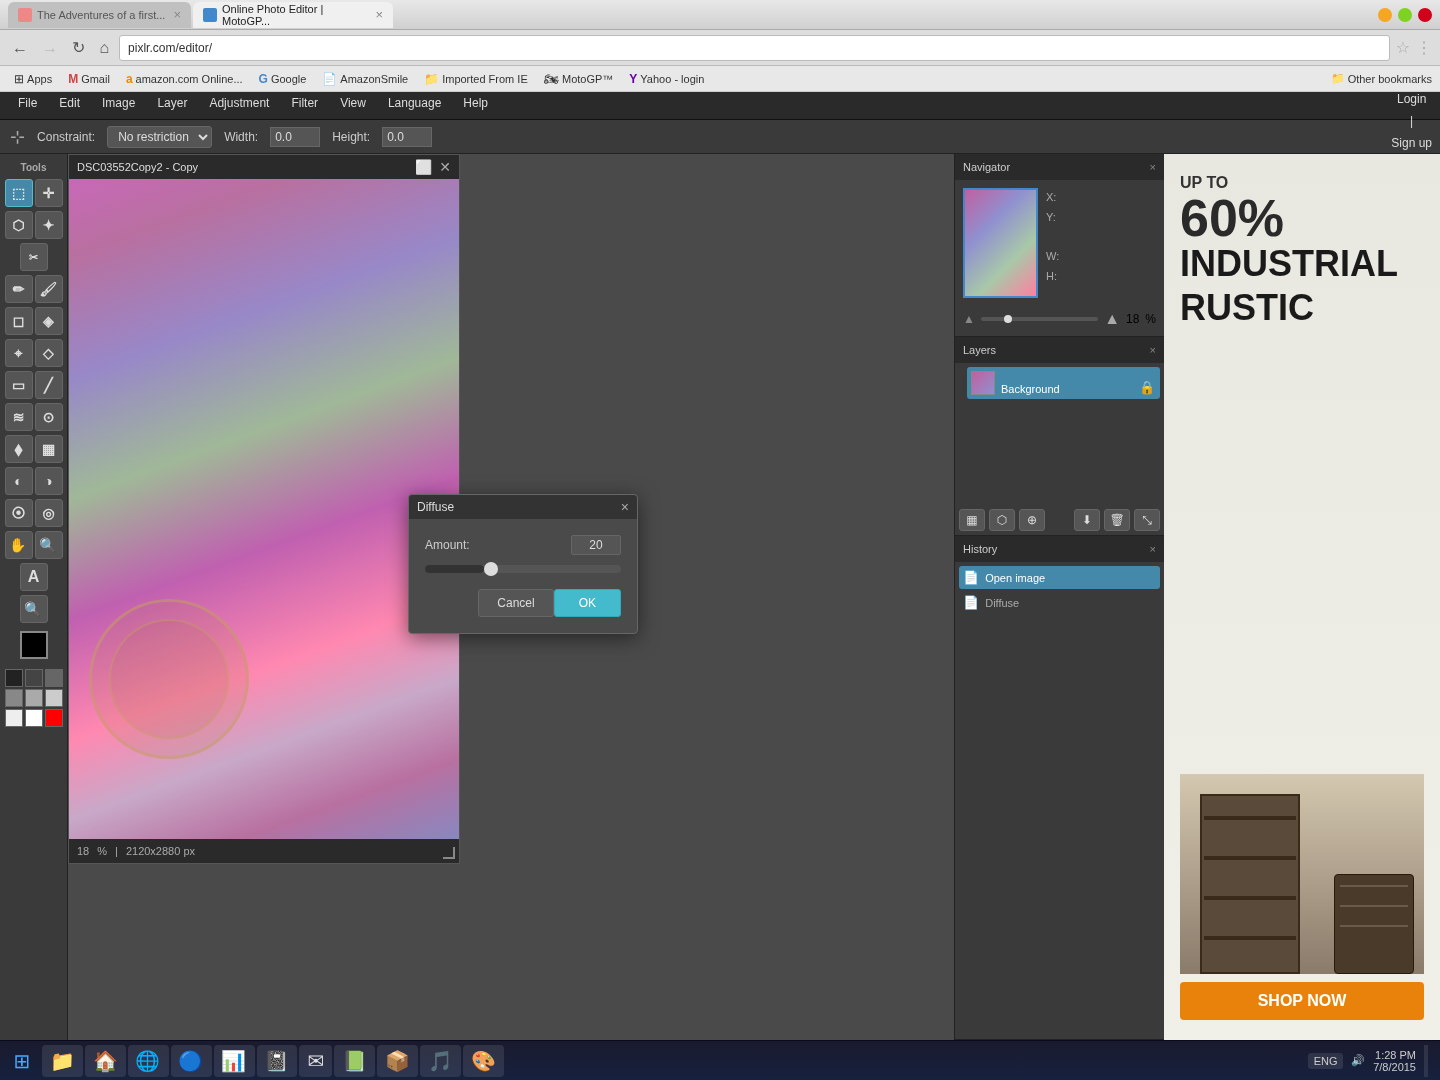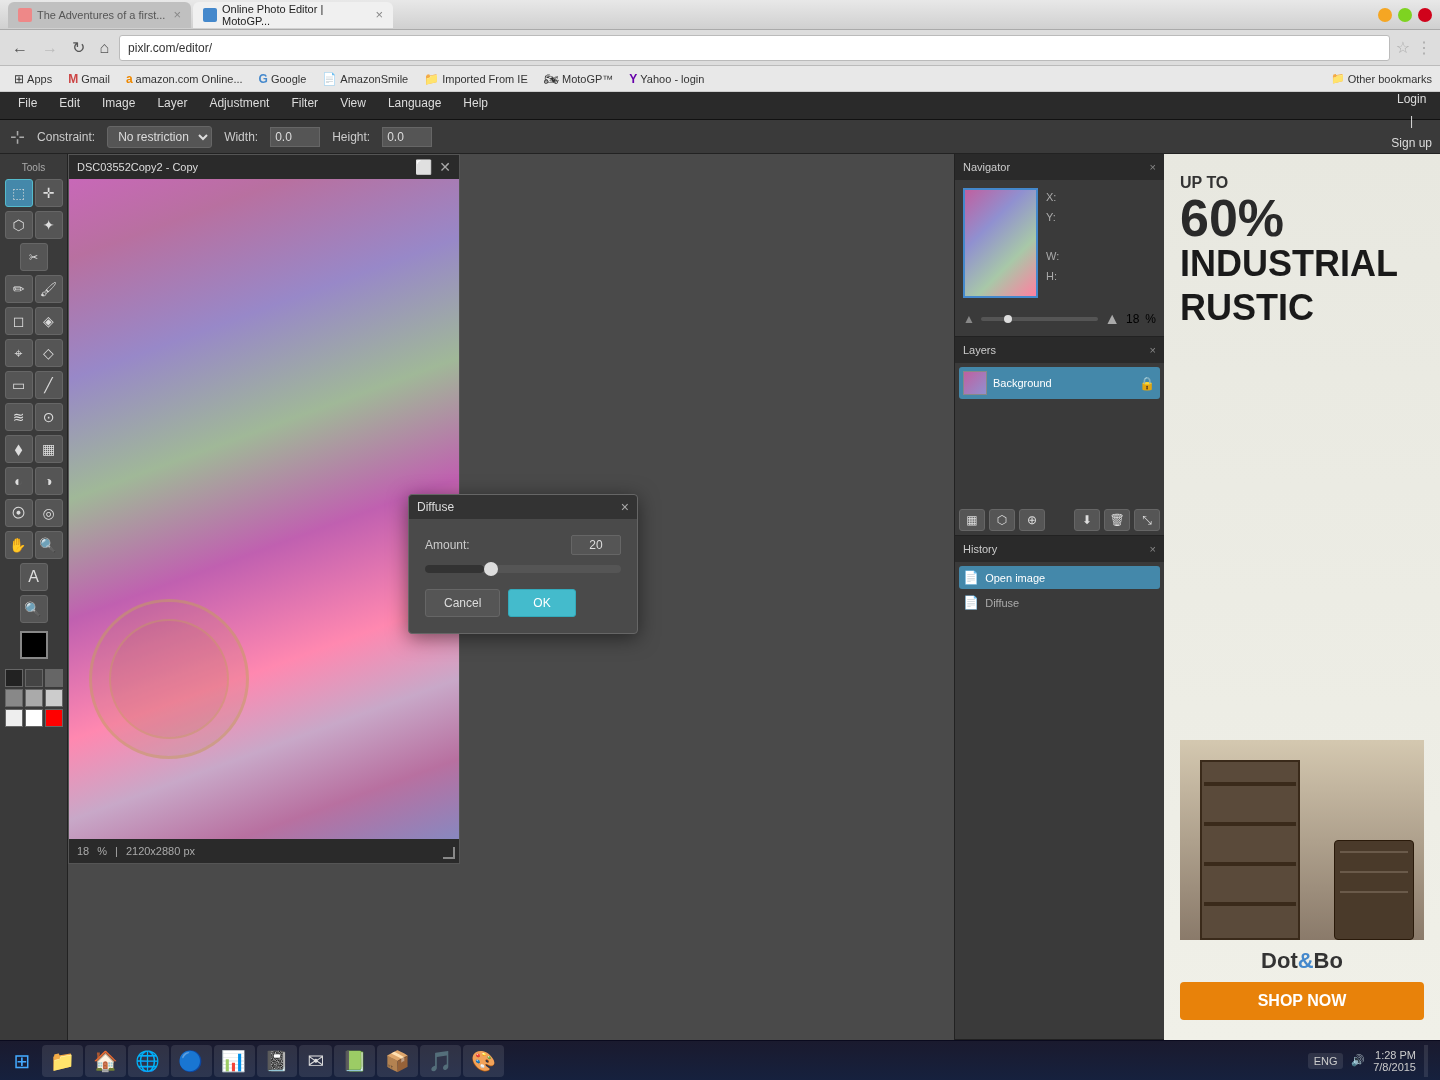--- a/index.html
+++ b/index.html
@@ -110,20 +110,21 @@
     .tools-panel {
       width: 68px;
       background: #3a3a3a;
       display: flex;
       flex-direction: column;
       align-items: center;
       padding: 8px 4px;
       gap: 2px;
       overflow-y: auto;
       border-right: 1px solid #222;
+      font-weight: bold;
     }
     .tool-label {
       color: #aaa; font-size: 10px; margin-bottom: 4px; text-align: center;
     }
     .tool-row {
       display: flex; gap: 2px; margin-bottom: 2px;
     }
     .tool-btn {
       width: 28px; height: 28px; background: #555; border: 1px solid #666;
       border-radius: 3px; cursor: pointer; display: flex; align-items: center;
@@ -228,23 +229,23 @@
       flex: 1; height: 4px; background: #555; border-radius: 2px;
       cursor: pointer; position: relative;
     }
     .nav-slider-thumb {
       width: 8px; height: 8px; background: #ddd; border-radius: 50%;
       position: absolute; top: -2px; left: 20%;
     }
 
     .layers-content { padding: 4px; }
     .layer-item {
-      display: flex; align-items: center; gap: 6px;
+      display: flex; align-items: flex-end; gap: 6px;
       padding: 4px; background: #48a; border-radius: 3px; margin-bottom: 2px;
-      color: #fff; font-size: 11px; cursor: pointer;
+      color: #fff; font-size: 11px; cursor: pointer; margin-left: 8px;
     }
     .layer-thumb {
       width: 24px; height: 24px;
       background: linear-gradient(135deg, #c060a0, #9090d0);
       border: 1px solid #888; flex-shrink: 0;
     }
     .layer-lock { margin-left: auto; color: #ccc; font-size: 13px; }
     .layers-footer {
       display: flex; gap: 4px; padding: 4px;
     }
@@ -310,21 +311,21 @@
       margin-bottom: 16px; position: relative; cursor: pointer;
     }
     .dialog-slider-fill {
       height: 100%; background: #333; border-radius: 4px; width: 30%;
     }
     .dialog-slider-thumb {
       width: 14px; height: 14px; background: #ddd; border-radius: 50%;
       position: absolute; top: -3px; left: 30%; cursor: pointer;
     }
     .dialog-buttons {
-      display: flex; justify-content: flex-start; gap: 8px;
+      display: flex; justify-content: flex-end; 
     }
     .btn-cancel {
       padding: 6px 18px; background: #555; border: 1px solid #666;
       color: #ddd; border-radius: 3px; cursor: pointer; font-size: 12px;
     }
     .btn-ok {
       padding: 6px 24px; background: #4bc; border: 1px solid #3ab;
       color: #fff; border-radius: 3px; cursor: pointer; font-size: 12px;
     }
 
@@ -703,21 +704,20 @@
             <div style="position:absolute; top:140px; left:2px; right:2px; height:4px; background:#3a2a1a;"></div>
           </div>
 
           <div style="position:absolute; bottom:0; right:10px; width:80px; height:100px; background:#4a3a2a; border:1px solid #2a1a0a; border-radius:4px;">
             <div style="position:absolute; top:10px; left:5px; right:5px; height:2px; background:#6a5a4a;"></div>
             <div style="position:absolute; top:30px; left:5px; right:5px; height:2px; background:#6a5a4a;"></div>
             <div style="position:absolute; top:50px; left:5px; right:5px; height:2px; background:#6a5a4a;"></div>
           </div>
         </div>
       </div>
-      <div class="ad-logo">Dot<span>&amp;</span>Bo</div>
       <div class="ad-shop-btn">SHOP NOW</div>
     </div>
   </div>
 </div>
 
 <div class="taskbar">
   <div class="taskbar-start">⊞</div>
   <div class="taskbar-btn">
     <span class="taskbar-icon">📁</span>
   </div>

